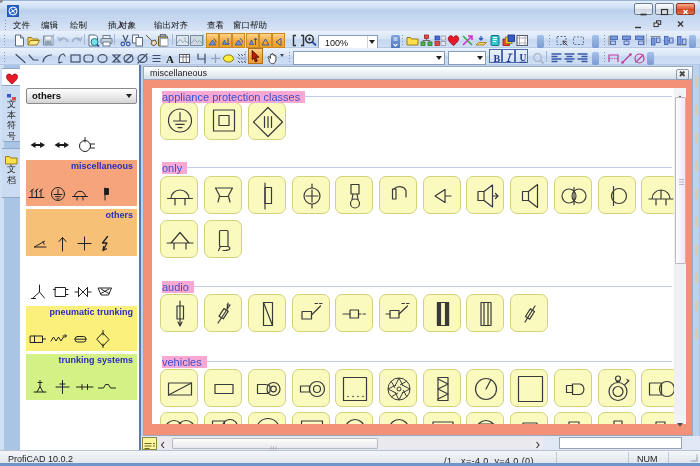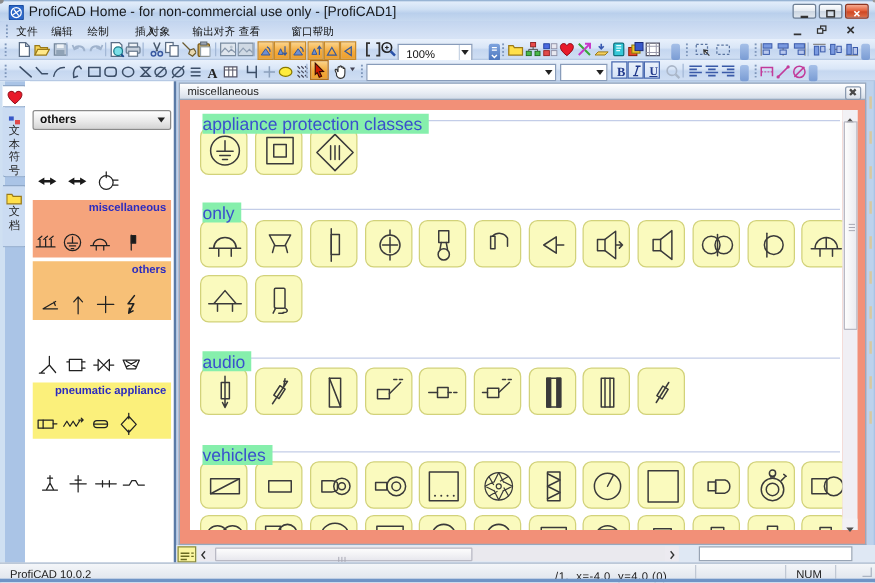--- a/index.html
+++ b/index.html
@@ -28,60 +28,59 @@
 #phead{position:absolute;left:4px;top:1px;width:115px;height:19px;background:linear-gradient(180deg,#fdce8a,#f9a845 50%,#f89b2e);border:1px solid #d88820;color:#4a2c00;font-size:8.5px;font-weight:bold;line-height:18px;padding-left:9px}
 #pcombo{position:absolute;left:6px;top:23px;width:111px;height:16px;background:linear-gradient(180deg,#fefefe,#e8e8e8 60%,#d4d4d4);border:1px solid #8a8a8a;border-radius:2px;font-size:9.5px;font-weight:bold;color:#111;line-height:14px;padding-left:5px}
 #plist{position:absolute;left:6px;top:41px;width:111px;height:328px;background:#fff;overflow:hidden}
 .sec{position:absolute;left:0;width:111px}
 .st{text-align:right;padding:1px 4px 0 0;font-size:9px;font-weight:bold;color:#2b2bbf;font-family:"Liberation Sans",sans-serif}
 #mdi{position:absolute;left:143px;top:0;width:550px;height:371px}
 #childbar{position:absolute;left:0;top:1px;width:550px;height:14px;background:linear-gradient(180deg,#ffffff,#e8edf4 60%,#d5dde8);border:1px solid #99a8bc;font-size:9px;color:#222;line-height:13px;padding-left:6px}
 #childbody{position:absolute;left:0;top:15px;width:550px;height:356px;background:#f29078;border:1px solid #99a8bc;border-top:none}
 #page{position:absolute;left:8px;top:8px;width:522px;height:336px;background:#fff;overflow:hidden}
 #vsb{position:absolute;left:530px;top:8px;width:12px;height:336px;background:#f0eff4}
-.ptitle{position:absolute;font-size:14px;color:#3a50cc;white-space:nowrap;background:#86efac;padding-right:5px;z-index:2}
+.ptitle{position:absolute;font-size:11px;color:#3a50cc;white-space:nowrap;background:#f9a8d4;padding-right:5px;z-index:2}
 .pline{position:absolute;height:1px;background:#c3cde8;left:10px;right:2px}
 .sb{position:absolute;background:#fafabe;border:1px solid #d2d27a;border-radius:7px}
 #hscrollrow{position:absolute;left:141px;top:436px;width:559px;height:14px;background:#dfe8f4}
 #statusbar{position:absolute;left:0;top:450px;width:700px;height:13px;background:linear-gradient(180deg,#f4f6f9,#e2e7ee);border-top:1px solid #b8c2d0;font-size:9px;color:#333}
 #winbottom{position:absolute;left:0;top:463px;width:700px;height:3px;background:#6f94c6}
 .wb{position:absolute;width:1px;background:#a9c4e6}
 </style></head><body>
 <div id="app">
 <div style="position:absolute;left:0;top:0;width:3px;height:3px;background:#8c8c8c;border-bottom-right-radius:3px;z-index:9"></div>
     <div style="position:absolute;right:0;top:0;width:2px;height:2px;background:#9a9a9a;border-bottom-left-radius:2px;z-index:9"></div>
     <div class="wb" style="left:0;top:0;height:466px"></div>
     <div class="wb" style="left:699px;top:0;height:466px"></div>
     <div id="titlebar">
 <div class="abs" style="left:7px;top:2px"><svg width="12" height="12" viewBox="0 0 12 12" style="">
           <rect width="12" height="12" rx="2" fill="#2a66c8" stroke="#1a4a9a"></rect>
           <circle cx="6" cy="6" r="4" fill="none" stroke="#fff" stroke-width="1"></circle>
           <path d="M3,8 L9,4 M4,3.5 L8,8.5" stroke="#fff" stroke-width="1"></path>
         </svg></div>
-<div id="title-text">ProfiCAD Home - for non-commercial use only - [ProfiCAD1]</div>
 <div class="capbtn" style="left:634px;width:19px"><svg width="17" height="11">
           <path d="M5.5,7.5 h6" stroke="#333" stroke-width="1.7"></path>
         </svg></div>
 <div class="capbtn" style="left:655px;width:19px"><svg width="17" height="11">
           <rect x="5.5" y="2.5" width="6" height="5" fill="none" stroke="#333" stroke-width="1.2"></rect>
         </svg></div>
 <div class="capbtn" style="left:676px;width:19px;background:linear-gradient(180deg,#f6ab91,#e4613c 45%,#cf4724 55%,#dd6f4a);border-color:#8e3520"><svg width="17" height="11">
           <path d="M6.5,3 l4,4 M10.5,3 l-4,4" stroke="#fff" stroke-width="1.4"></path>
         </svg></div>
 </div>
     <div id="menubar">
       <div class="grip" style="left:4px;top:2px"></div>
       <span class="menu-item" style="left:13px">文件</span>
       <span class="menu-item" style="left:41px">编辑</span>
       <span class="menu-item" style="left:70px">绘制</span>
       <span class="menu-item" style="left:108px">插入</span>
       <span class="menu-item" style="left:119px">对象</span>
       <span class="menu-item" style="left:154px">输出</span>
       <span class="menu-item" style="left:171px">对齐</span>
-      <span class="menu-item" style="left:191px">查看</span>
+      <span class="menu-item" style="left:207px">查看</span>
       <span class="menu-item" style="left:233px">窗口</span>
       <span class="menu-item" style="left:250px">帮助</span>
       <svg style="position:absolute;left:630px;top:3px" width="66" height="9">
 <path d="M5,7.5 h6" stroke="#333" stroke-width="1.4"></path>
 <rect x="26.5" y="0.8" width="4.2" height="3.6" fill="none" stroke="#333" stroke-width="1"></rect>
 <rect x="24" y="3" width="4.2" height="3.6" fill="#dce6f4" stroke="#333" stroke-width="1"></rect>
 <path d="M48,1.5 l5,5 M53,1.5 l-5,5" stroke="#333" stroke-width="1.3"></path>
 </svg>
     </div>
     <div id="tb1" class="tb">
@@ -488,21 +487,21 @@
               <g stroke="#222" stroke-width="1" fill="none" stroke-linecap="round" stroke-linejoin="round">
                 <path d="M4.5,4.5 v9 M13.5,4.5 v9 M4.5,4.5 L13.5,13.5 M4.5,13.5 L13.5,4.5 M1,9 h3.5 M13.5,9 H17"></path>
               </g>
             </svg></div>
           <div style="position:absolute;left:70px;top:177px;width:18px;height:18px"><svg width="18" height="18" viewBox="0 0 18 18" style="">
               <g stroke="#222" stroke-width="1" fill="none" stroke-linecap="round" stroke-linejoin="round">
                 <path d="M2.5,5 h13 l-3,7 h-7 z M5,6 l8,4.5 M13,6 l-8,4.5"></path>
               </g>
             </svg></div>
           <div class="sec" style="top:200px;height:45px;background:#fbf07b">
-            <div class="st">pneumatic appliance</div>
+            <div class="st">pneumatic trunking</div>
           </div>
           <div style="position:absolute;left:3px;top:224px;width:18px;height:18px"><svg width="18" height="18" viewBox="0 0 18 18" style="">
               <g stroke="#222" stroke-width="1" fill="none" stroke-linecap="round" stroke-linejoin="round">
                 <rect x="1.5" y="6" width="12" height="6.5"></rect>
                 <path d="M5.5,6 v6.5 M13.5,9 h3"></path>
               </g>
             </svg></div>
           <div style="position:absolute;left:24px;top:224px;width:18px;height:18px"><svg width="18" height="18" viewBox="0 0 18 18" style="">
               <g stroke="#222" stroke-width="1" fill="none" stroke-linecap="round" stroke-linejoin="round">
                 <path d="M1,11 l2.5,-4 2.5,4 2.5,-4 2.5,4 2.5,-4 M13,6 h3.5 l-1.5,-1.5 M16.5,6 l-1.5,1.5"></path>
@@ -512,20 +511,23 @@
               <g stroke="#222" stroke-width="1" fill="none" stroke-linecap="round" stroke-linejoin="round">
                 <rect x="3" y="6.5" width="11" height="5.5" rx="2.5"></rect>
                 <path d="M3,9.2 h11"></path>
               </g>
             </svg></div>
           <div style="position:absolute;left:68px;top:224px;width:18px;height:18px"><svg width="18" height="18" viewBox="0 0 18 18" style="">
               <g stroke="#222" stroke-width="1" fill="none" stroke-linecap="round" stroke-linejoin="round">
                 <path d="M9,3 L15,9.5 L9,16 L3,9.5 Z M9,0.5 V5 M9,14 v3.5"></path>
               </g>
             </svg></div>
+          <div class="sec" style="top:248px;height:46px;background:#d3f185">
+            <div class="st">trunking systems</div>
+          </div>
           <div style="position:absolute;left:6px;top:272px;width:18px;height:18px"><svg width="18" height="18" viewBox="0 0 18 18" style="">
               <g stroke="#222" stroke-width="1" fill="none" stroke-linecap="round" stroke-linejoin="round">
                 <path d="M2,14 h12 M5,14 L8,8.5 L11,14 M8,2.5 V8.5 M6,4.5 h4"></path>
               </g>
             </svg></div>
           <div style="position:absolute;left:28px;top:272px;width:18px;height:18px"><svg width="18" height="18" viewBox="0 0 18 18" style="">
               <g stroke="#222" stroke-width="1" fill="none" stroke-linecap="round" stroke-linejoin="round">
                 <path d="M8.5,2.5 V15.5 M2,9 H15 M6,6 h5"></path>
               </g>
             </svg></div>

